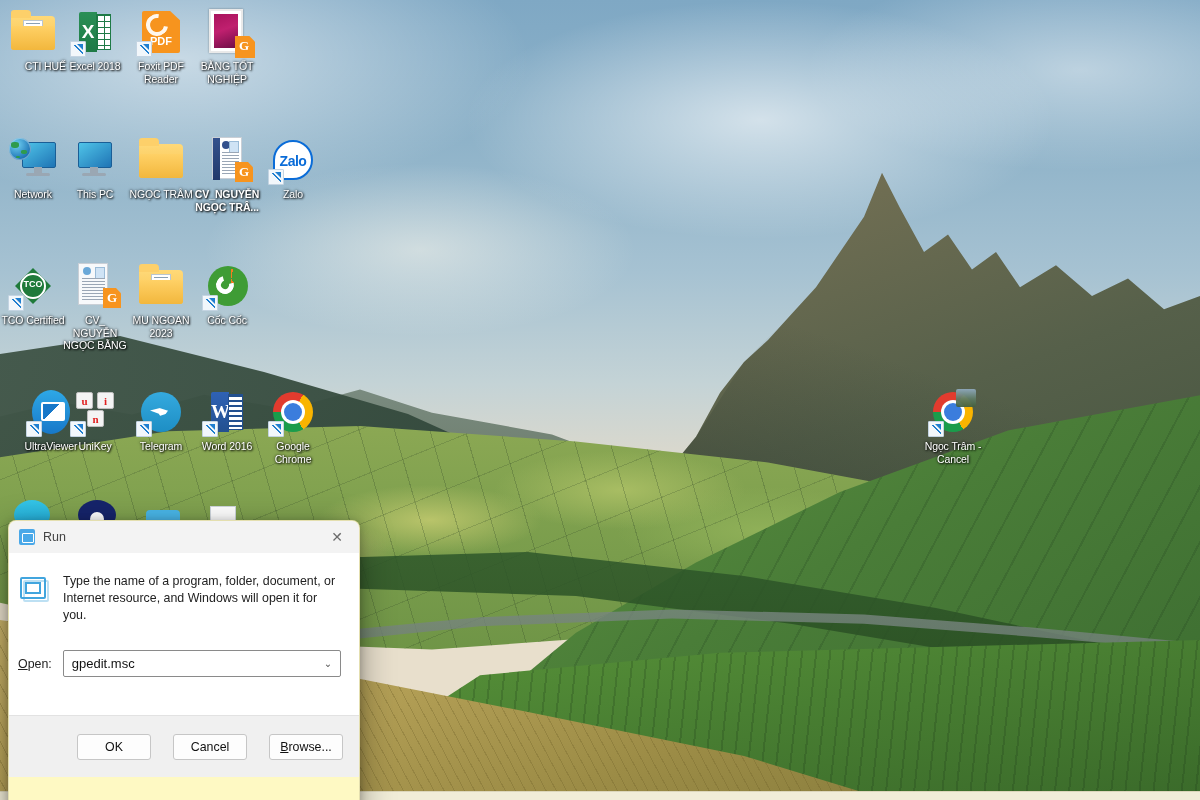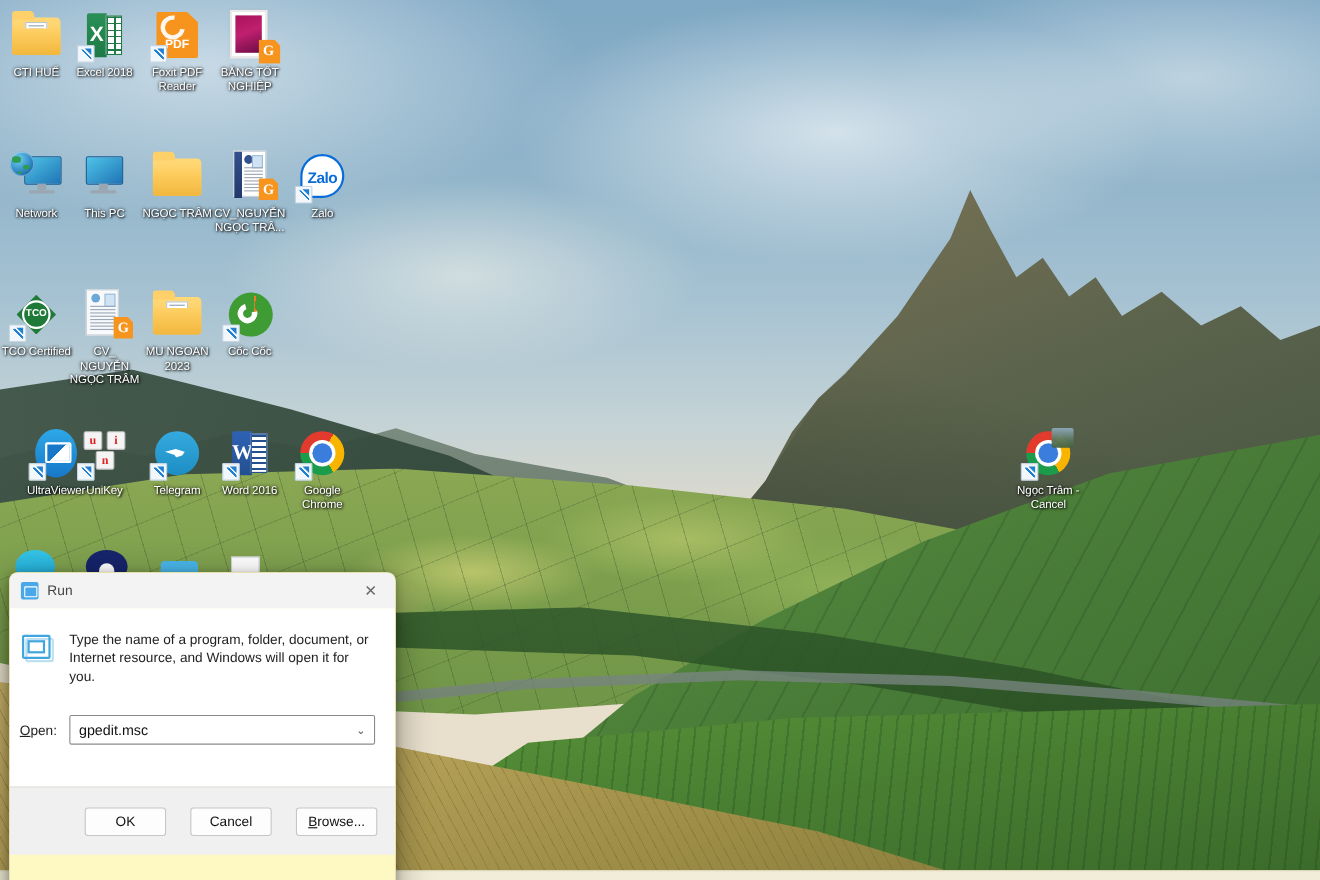--- a/index.html
+++ b/index.html
@@ -642,21 +642,21 @@
   <div class="wp-bottomstrip"></div>
 
   <div class="behind-icon" style="left:14px;top:500px;width:36px;height:30px;border-radius:50%;background:linear-gradient(#34c6e8,#1fa3cf);"></div>
   <div class="behind-icon" style="left:78px;top:500px;width:38px;height:30px;border-radius:50%;background:#16246b;"></div>
   <div class="behind-icon" style="left:90px;top:512px;width:14px;height:14px;border-radius:50%;background:#fff;"></div>
   <div class="behind-icon" style="left:146px;top:510px;width:34px;height:20px;border-radius:4px;background:#49b6e8;"></div>
   <div class="behind-icon" style="left:210px;top:506px;width:26px;height:24px;background:#ffffff;border:1px solid #cfd6dd;"></div>
 
   <div id="icon-grid">
 
-    <div class="icon-cell" style="left:0px;top:8px;">
+    <div class="icon-cell" style="left:0px;top:8px;text-align:right;">
       <div class="icon-art">
         <div class="art-folder"></div>
         <div class="art-folder-doc">
             <i></i>
           </div>
         <div class="art-folder-flap"></div>
       </div>
       <div class="icon-label">CTI HUẾ</div>
     </div>
 
@@ -712,21 +712,21 @@
     </div>
 
     <div class="icon-cell" style="left:128px;top:136px;">
       <div class="icon-art">
         <div class="art-folder"></div>
         <div class="art-folder-flap"></div>
       </div>
       <div class="icon-label">NGỌC TRÂM</div>
     </div>
 
-    <div class="icon-cell" style="left:194px;top:136px;">
+    <div class="icon-cell" style="left:194px;top:136px;font-weight:bold;">
       <div class="icon-art">
         <div class="art-doc">
             <div class="d-bar"></div>
             <div class="d-seal"></div>
             <div class="d-photo"></div>
             <div class="d-lines"></div>
           </div>
         <div class="art-cert-badge" style="right:-2px;bottom:2px;width:18px;height:20px;"></div>
       </div>
       <div class="icon-label">CV_NGUYỄN NGỌC TRÂ...</div>
@@ -751,21 +751,21 @@
     <div class="icon-cell" style="left:62px;top:262px;">
       <div class="icon-art">
         <div class="art-doc" style="left:7px;background:#f7f9fb;">
             <div class="d-bar" style="background:none;"></div>
             <div class="d-seal" style="left:4px;background:#6aa8d8;"></div>
             <div class="d-photo"></div>
             <div class="d-lines" style="left:3px;"></div>
           </div>
         <div class="art-cert-badge" style="right:-2px;bottom:2px;width:18px;height:20px;"></div>
       </div>
-      <div class="icon-label">CV_ NGUYỄN NGỌC TRÂM</div>
+      <div class="icon-label">CV_ NGUYỄN NGỌC BẰNG</div>
     </div>
 
     <div class="icon-cell" style="left:128px;top:262px;">
       <div class="icon-art">
         <div class="art-folder"></div>
         <div class="art-folder-doc">
             <i></i>
           </div>
         <div class="art-folder-flap"></div>
       </div>

